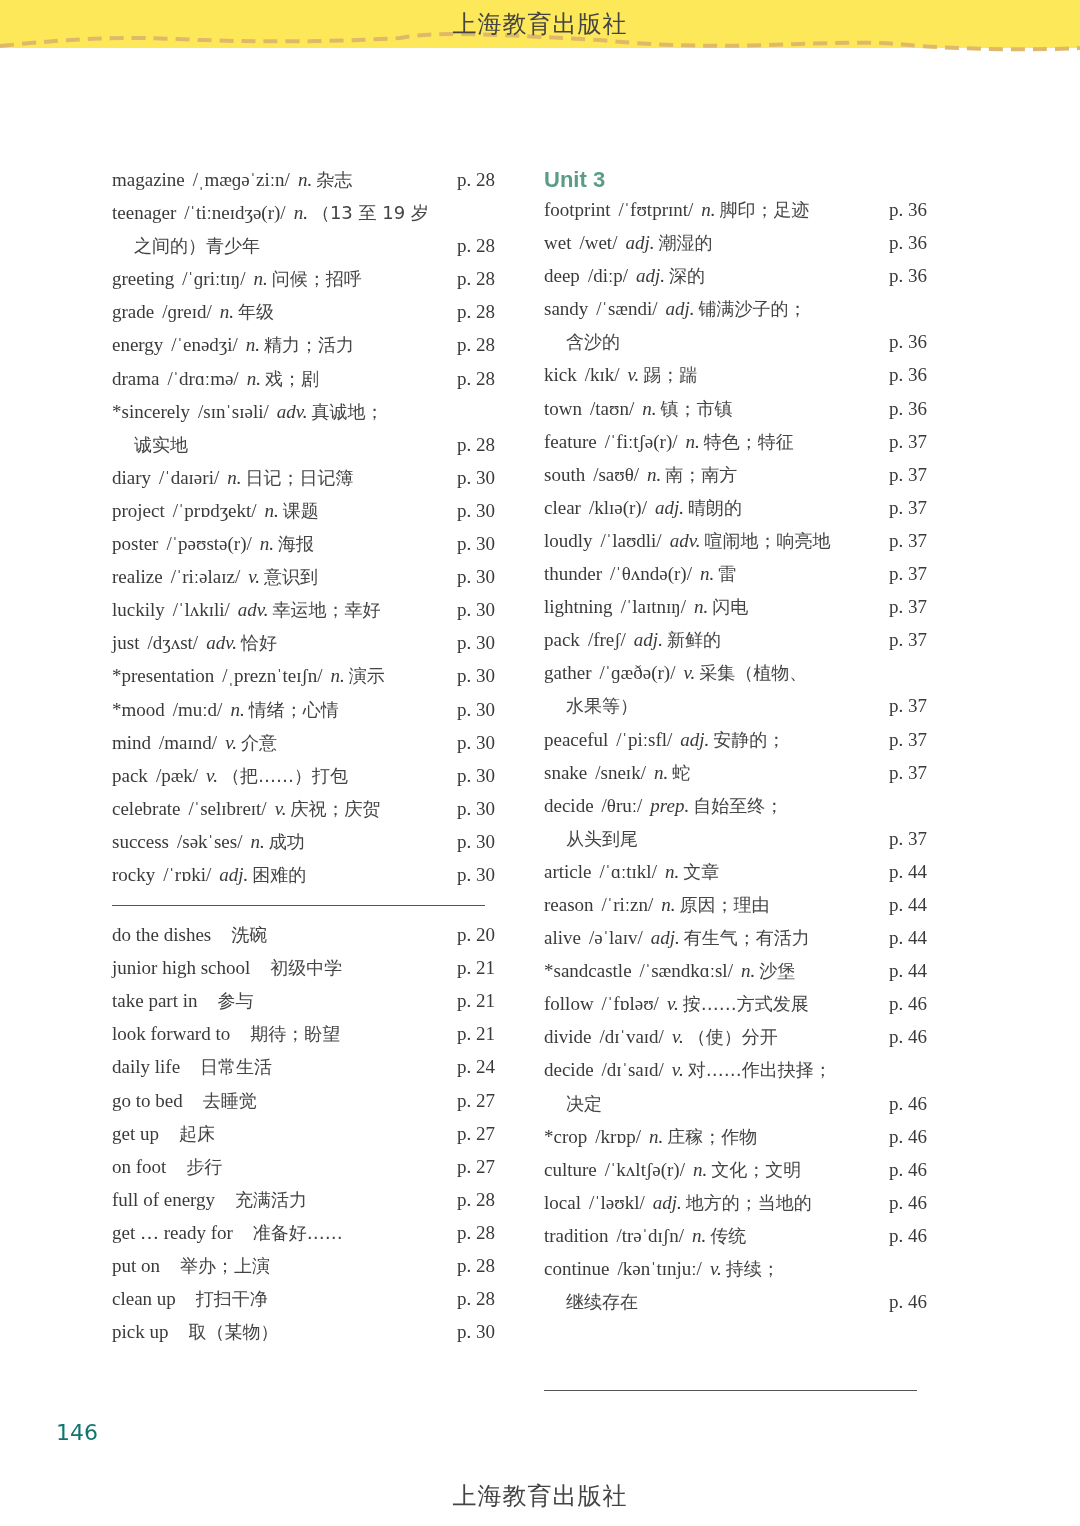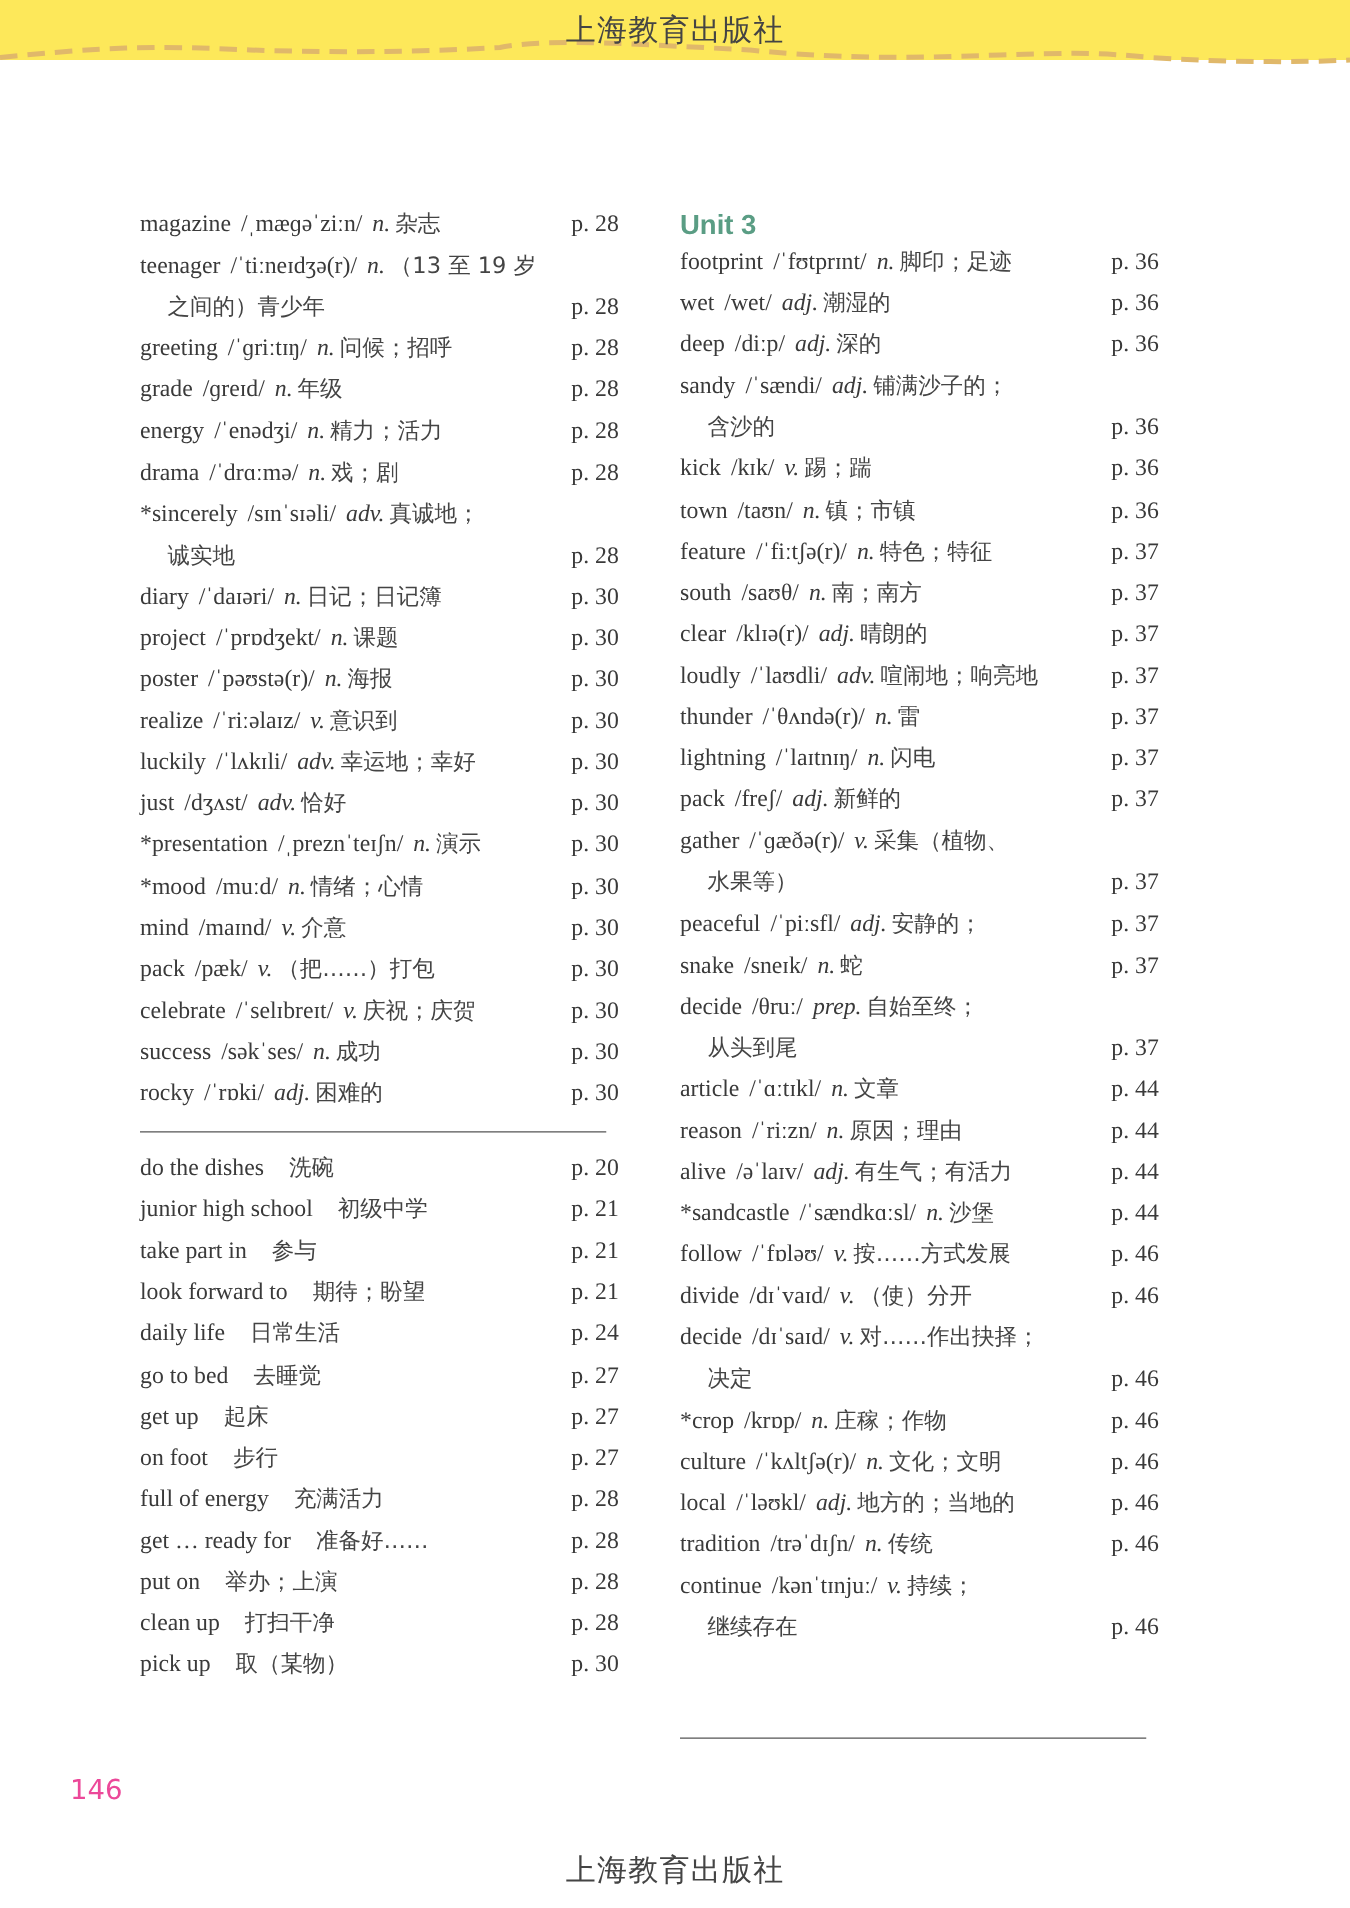--- a/index.html
+++ b/index.html
@@ -29,21 +29,21 @@
   .entry .ipa { margin-left: 8px; }
   .entry .pos { font-style: italic; margin-left: 8px; margin-right: 4px; }
   .entry .zh { font-family: "DejaVu Sans", sans-serif; font-size: 18px; color: #444; }
   .entry .cont { display: block; padding-left: 22px; }
   .entry .page { position: absolute; right: 0; bottom: 0; line-height: 33.1px; }
   .phrase .zh { margin-left: 20px; text-align: right; }
   .divider { height: 1px; background: #555; margin: 14px 0 12px 0; width: 373px; }
   .divider-right { position: absolute; left: 544px; top: 1390px; width: 373px; height: 1px; background: #555; }
   .page-number {
     position: absolute; left: 56px; top: 1420px;
-    font-family: "DejaVu Sans", sans-serif; font-size: 22px; color: #ec4899;
+    font-family: "DejaVu Sans", sans-serif; font-size: 22px; color: #0f766e;
   }
   .publisher-bottom {
     position: absolute; top: 1480px; left: 0; width: 1080px; text-align: center;
     font-family: "DejaVu Sans", sans-serif; font-size: 24px; color: #444; letter-spacing: 1px;
   }
 </style>
 </head>
 <body>
 
 <div class="top-band">

